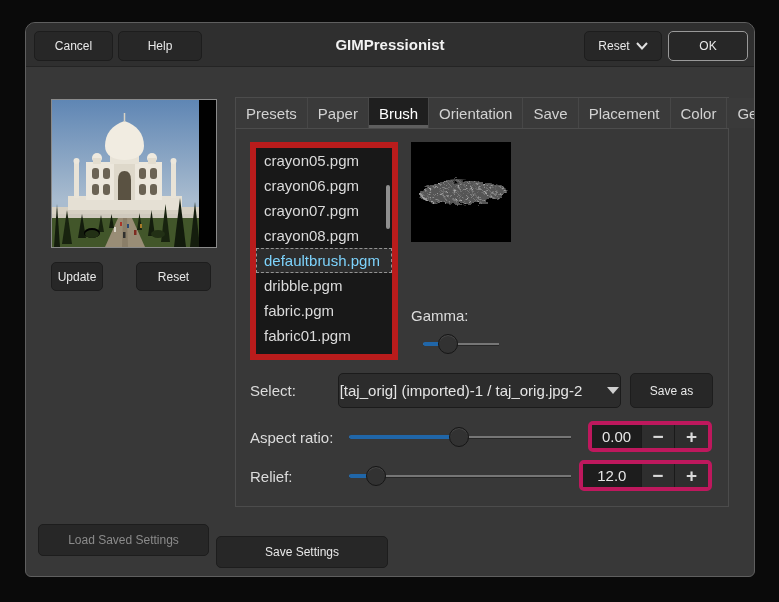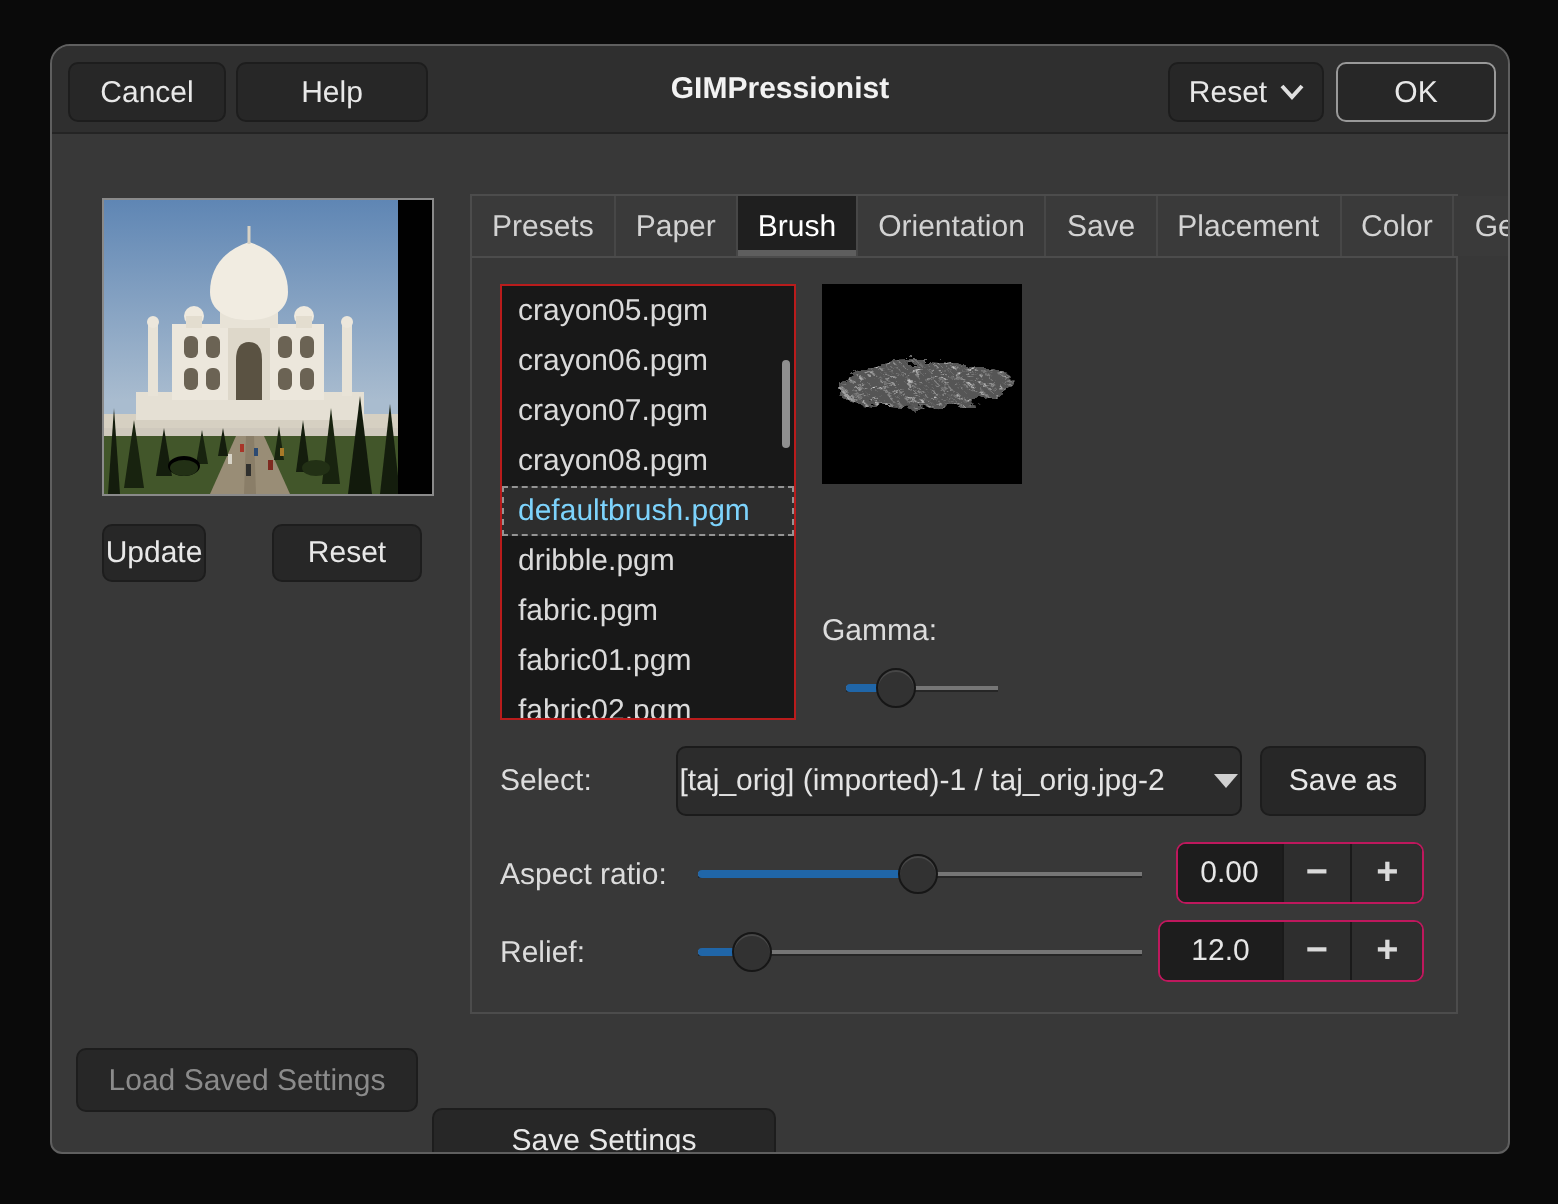--- a/index.html
+++ b/index.html
@@ -26,26 +26,26 @@
   }
   .title {
     position:absolute; left:0; top:0; width:100%; height:44px;
     line-height:44px; text-align:center;
     font-weight:bold; font-size:15px; color:#f2f2f2;
     pointer-events:none;
   }
   .btn {
     position:absolute; height:30px;
     background:#272727; border:1px solid #1d1d1d; border-radius:5px;
-    color:#e8e8e8; font-size:15px;
+    color:#e8e8e8; font-size:12px;
     display:flex; align-items:center; justify-content:center;
     cursor:default; white-space:nowrap;
   }
   .btn-cancel { left:8px;  top:8px; width:79px; }
-  .btn-help   { left:92px; top:8px; width:96px; }
+  .btn-help   { left:92px; top:8px; width:84px; }
   .btn-reset-top { left:558px; top:8px; width:78px; gap:6px; }
   .btn-ok     { left:642px; top:8px; width:80px; border-color:#999999;justify-content:center; }
   .chev { width:12px; height:8px; display:inline-block; }
   
   .preview-frame {
     position:absolute; left:25px; top:76px; width:166px; height:149px;
     background:#000; border:1px solid #8a8a8a; overflow:hidden;
   }
   .preview-frame svg { position:absolute; left:0; top:0; }
   .preview-black-strip {
@@ -71,21 +71,21 @@
     box-shadow:inset 0 -3px 0 #5e5e5e;
   }
   .tab-filler { flex:1; background:#3a3a3a; }
   .nb-content {
     position:absolute; left:0; top:31px; width:100%; height:379px;
     border:1px solid #4c4c4c; background:#383838;
   }
   
   .brush-list {
     position:absolute; left:224px; top:119px; width:148px; height:218px;
-    background:#181818; border:1px solid #b91c1c; overflow:hidden;
+    background:#181818; border:6px solid #b91c1c; overflow:hidden;
   }
   .brush-row {
     height:25px; line-height:25px; padding-left:8px;
     font-size:15px; color:#dadada; white-space:nowrap; cursor:default;
   }
   .brush-row.selected {
     background:#2d2d2d; outline:1px dashed #949494; outline-offset:-1px;
     color:#7dd3fc;
   }
   .scrollbar-handle {
@@ -129,40 +129,40 @@
     font-size:15px; color:#e4e4e4; cursor:default;
   }
   .tri-down {
     width:0; height:0; border-left:6px solid transparent;
     border-right:6px solid transparent; border-top:7px solid #d0d0d0;
   }
   .btn-saveas { left:604px; top:350px; width:83px; height:35px; }
   
   .spin {
     position:absolute; height:31px; display:flex;
-    border:1px solid #be185d; border-radius:5px; overflow:hidden;
+    border:4px solid #be185d; border-radius:5px; overflow:hidden;
     background:#1d1d1d;
   }
   .spin-aspect { left:562px; top:398px; width:124px; }
   .spin-relief { left:553px; top:437px; width:133px; }
   .spin-value {
     background:#1d1d1d; color:#e6e6e6; font-size:15px;
     display:flex; align-items:center; justify-content:center;
   }
   .spin-aspect .spin-value { width:52px; }
   .spin-relief .spin-value { width:61px; }
   .spin-btn {
     width:35px; background:#2e2e2e; border-left:1px solid #1a1a1a;
     color:#dadada; font-size:19px; font-weight:bold;
     display:flex; align-items:center; justify-content:center; cursor:default;
   }
   .spin-btn.plus { width:36px; }
   
   .btn-load { left:12px;  top:501px; width:171px; height:32px; color:#8b8b8b; }
-  .btn-save { left:190px; top:531px; width:172px; height:32px; }
+  .btn-save { left:190px; top:513px; width:172px; height:32px; }
 </style>
 </head>
 <body>
 
 <div class="dialog">
 
   <div class="header">
     <div class="title">GIMPressionist</div>
     <div class="btn btn-cancel">
       <span>Cancel</span>

